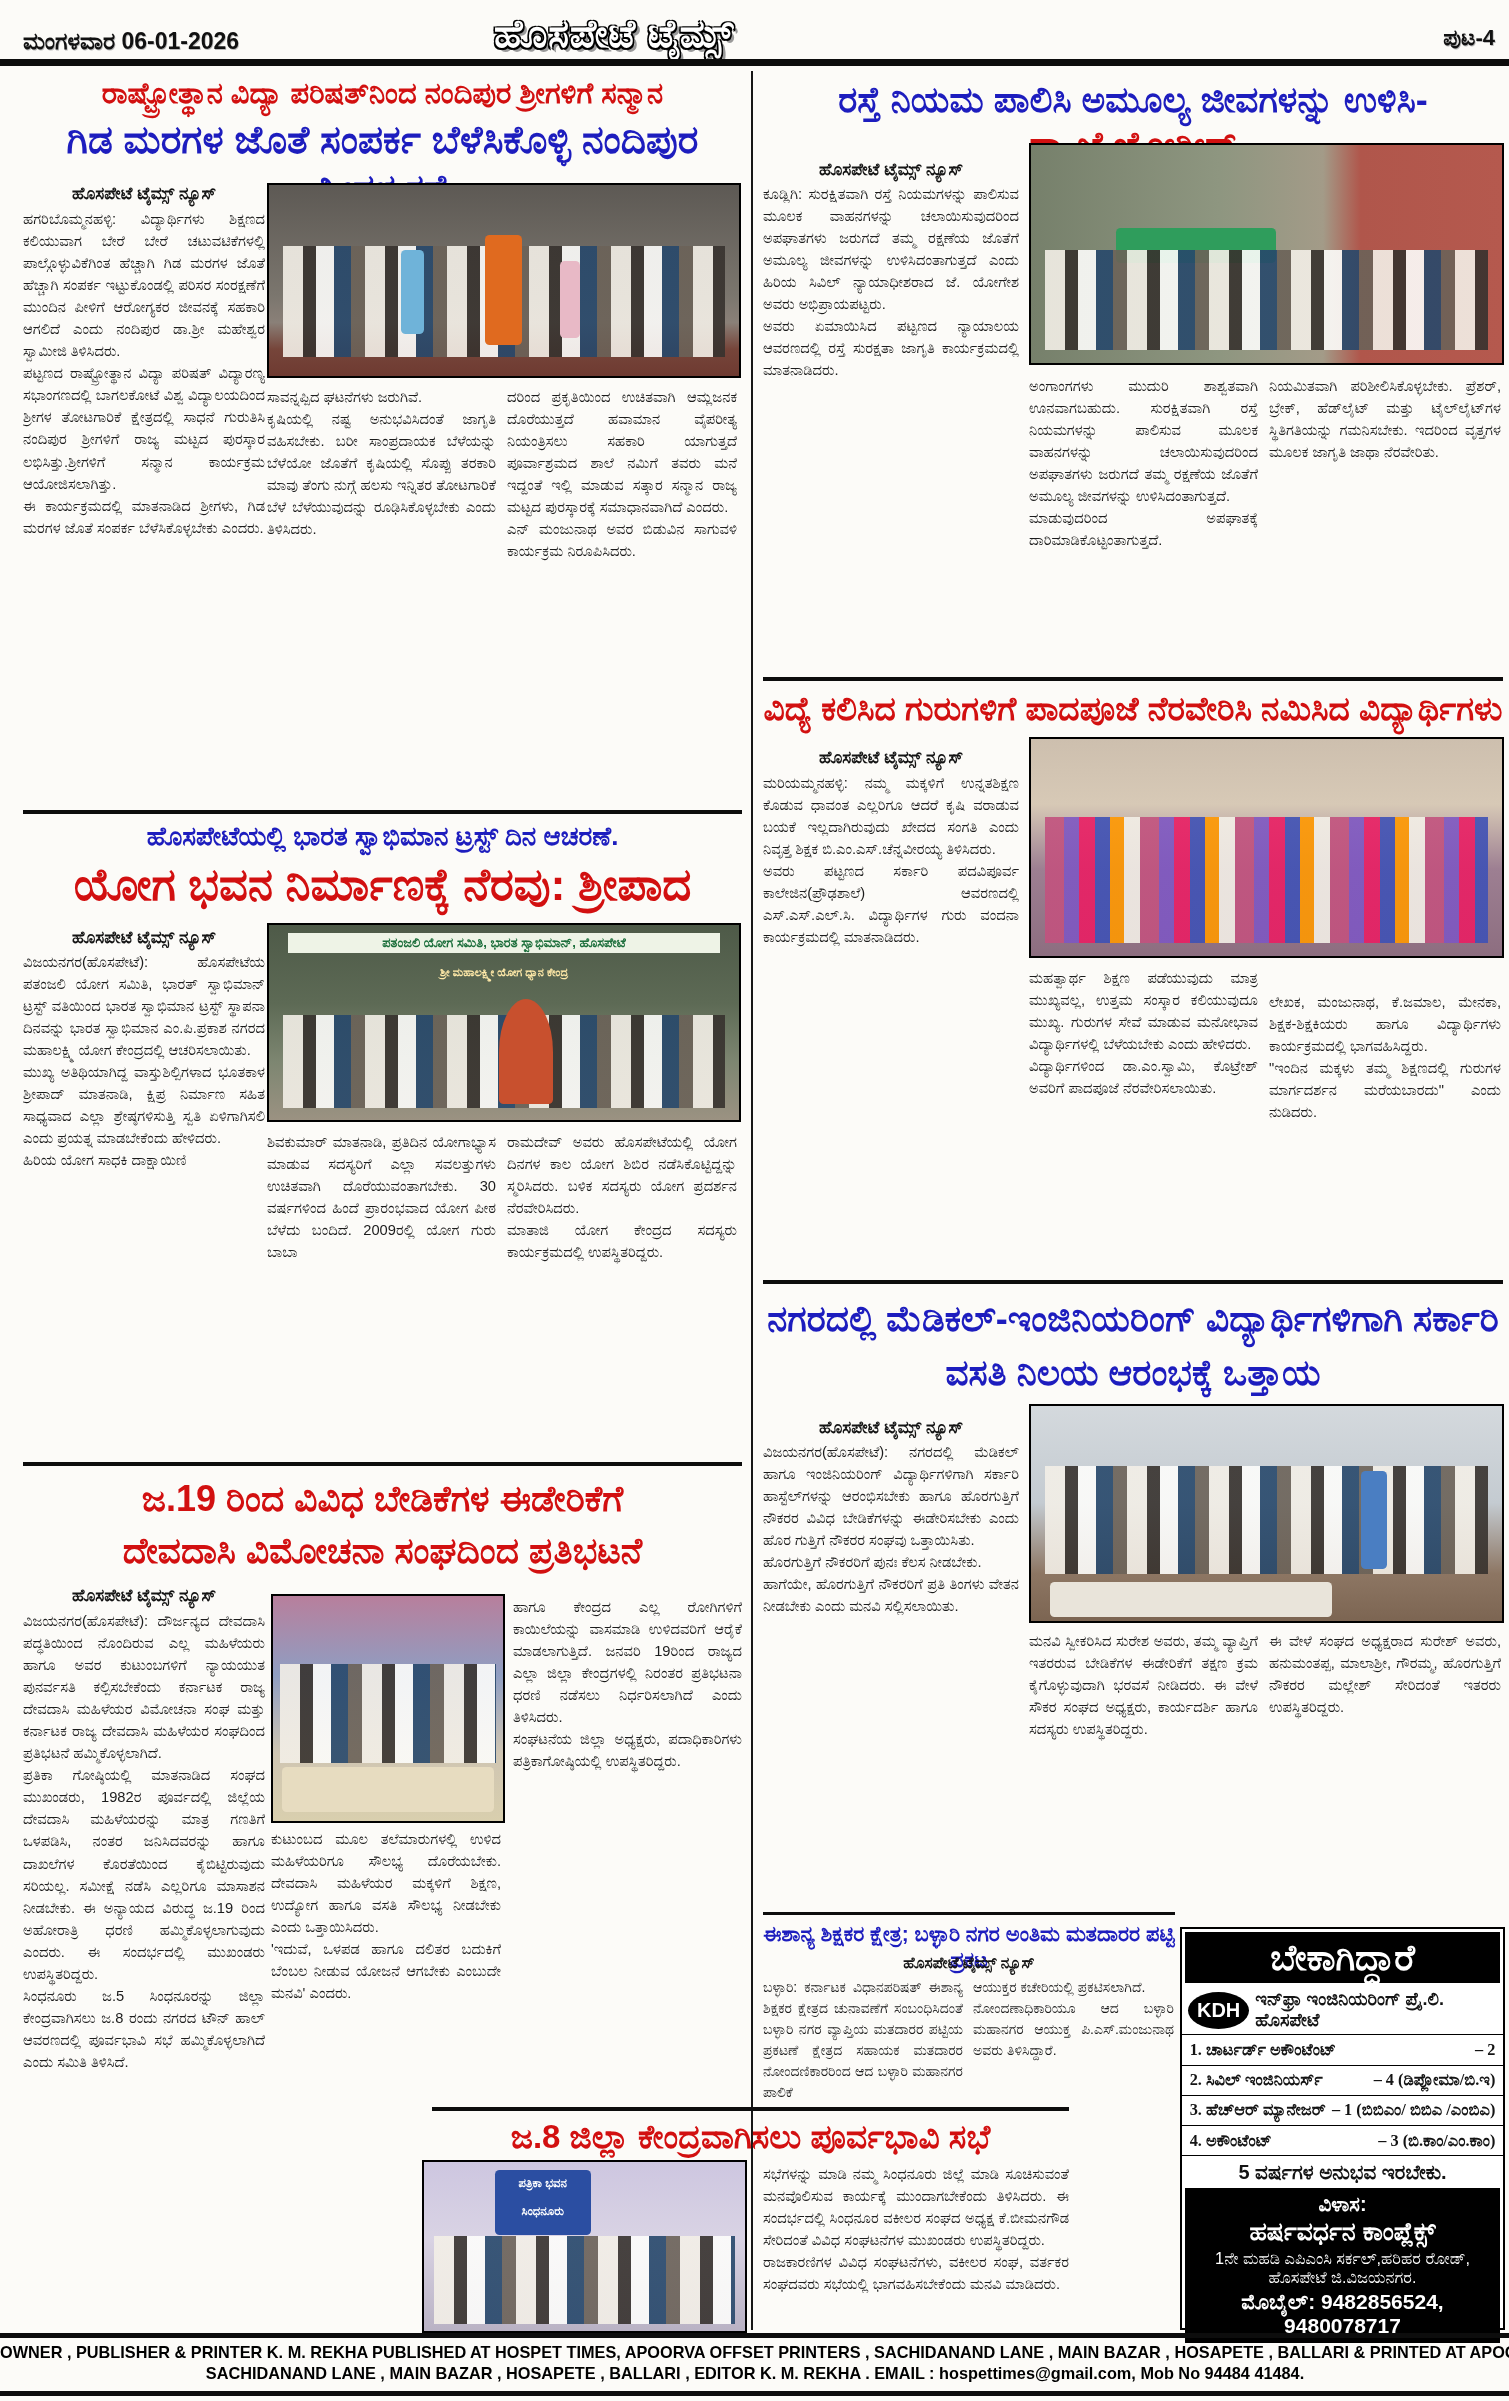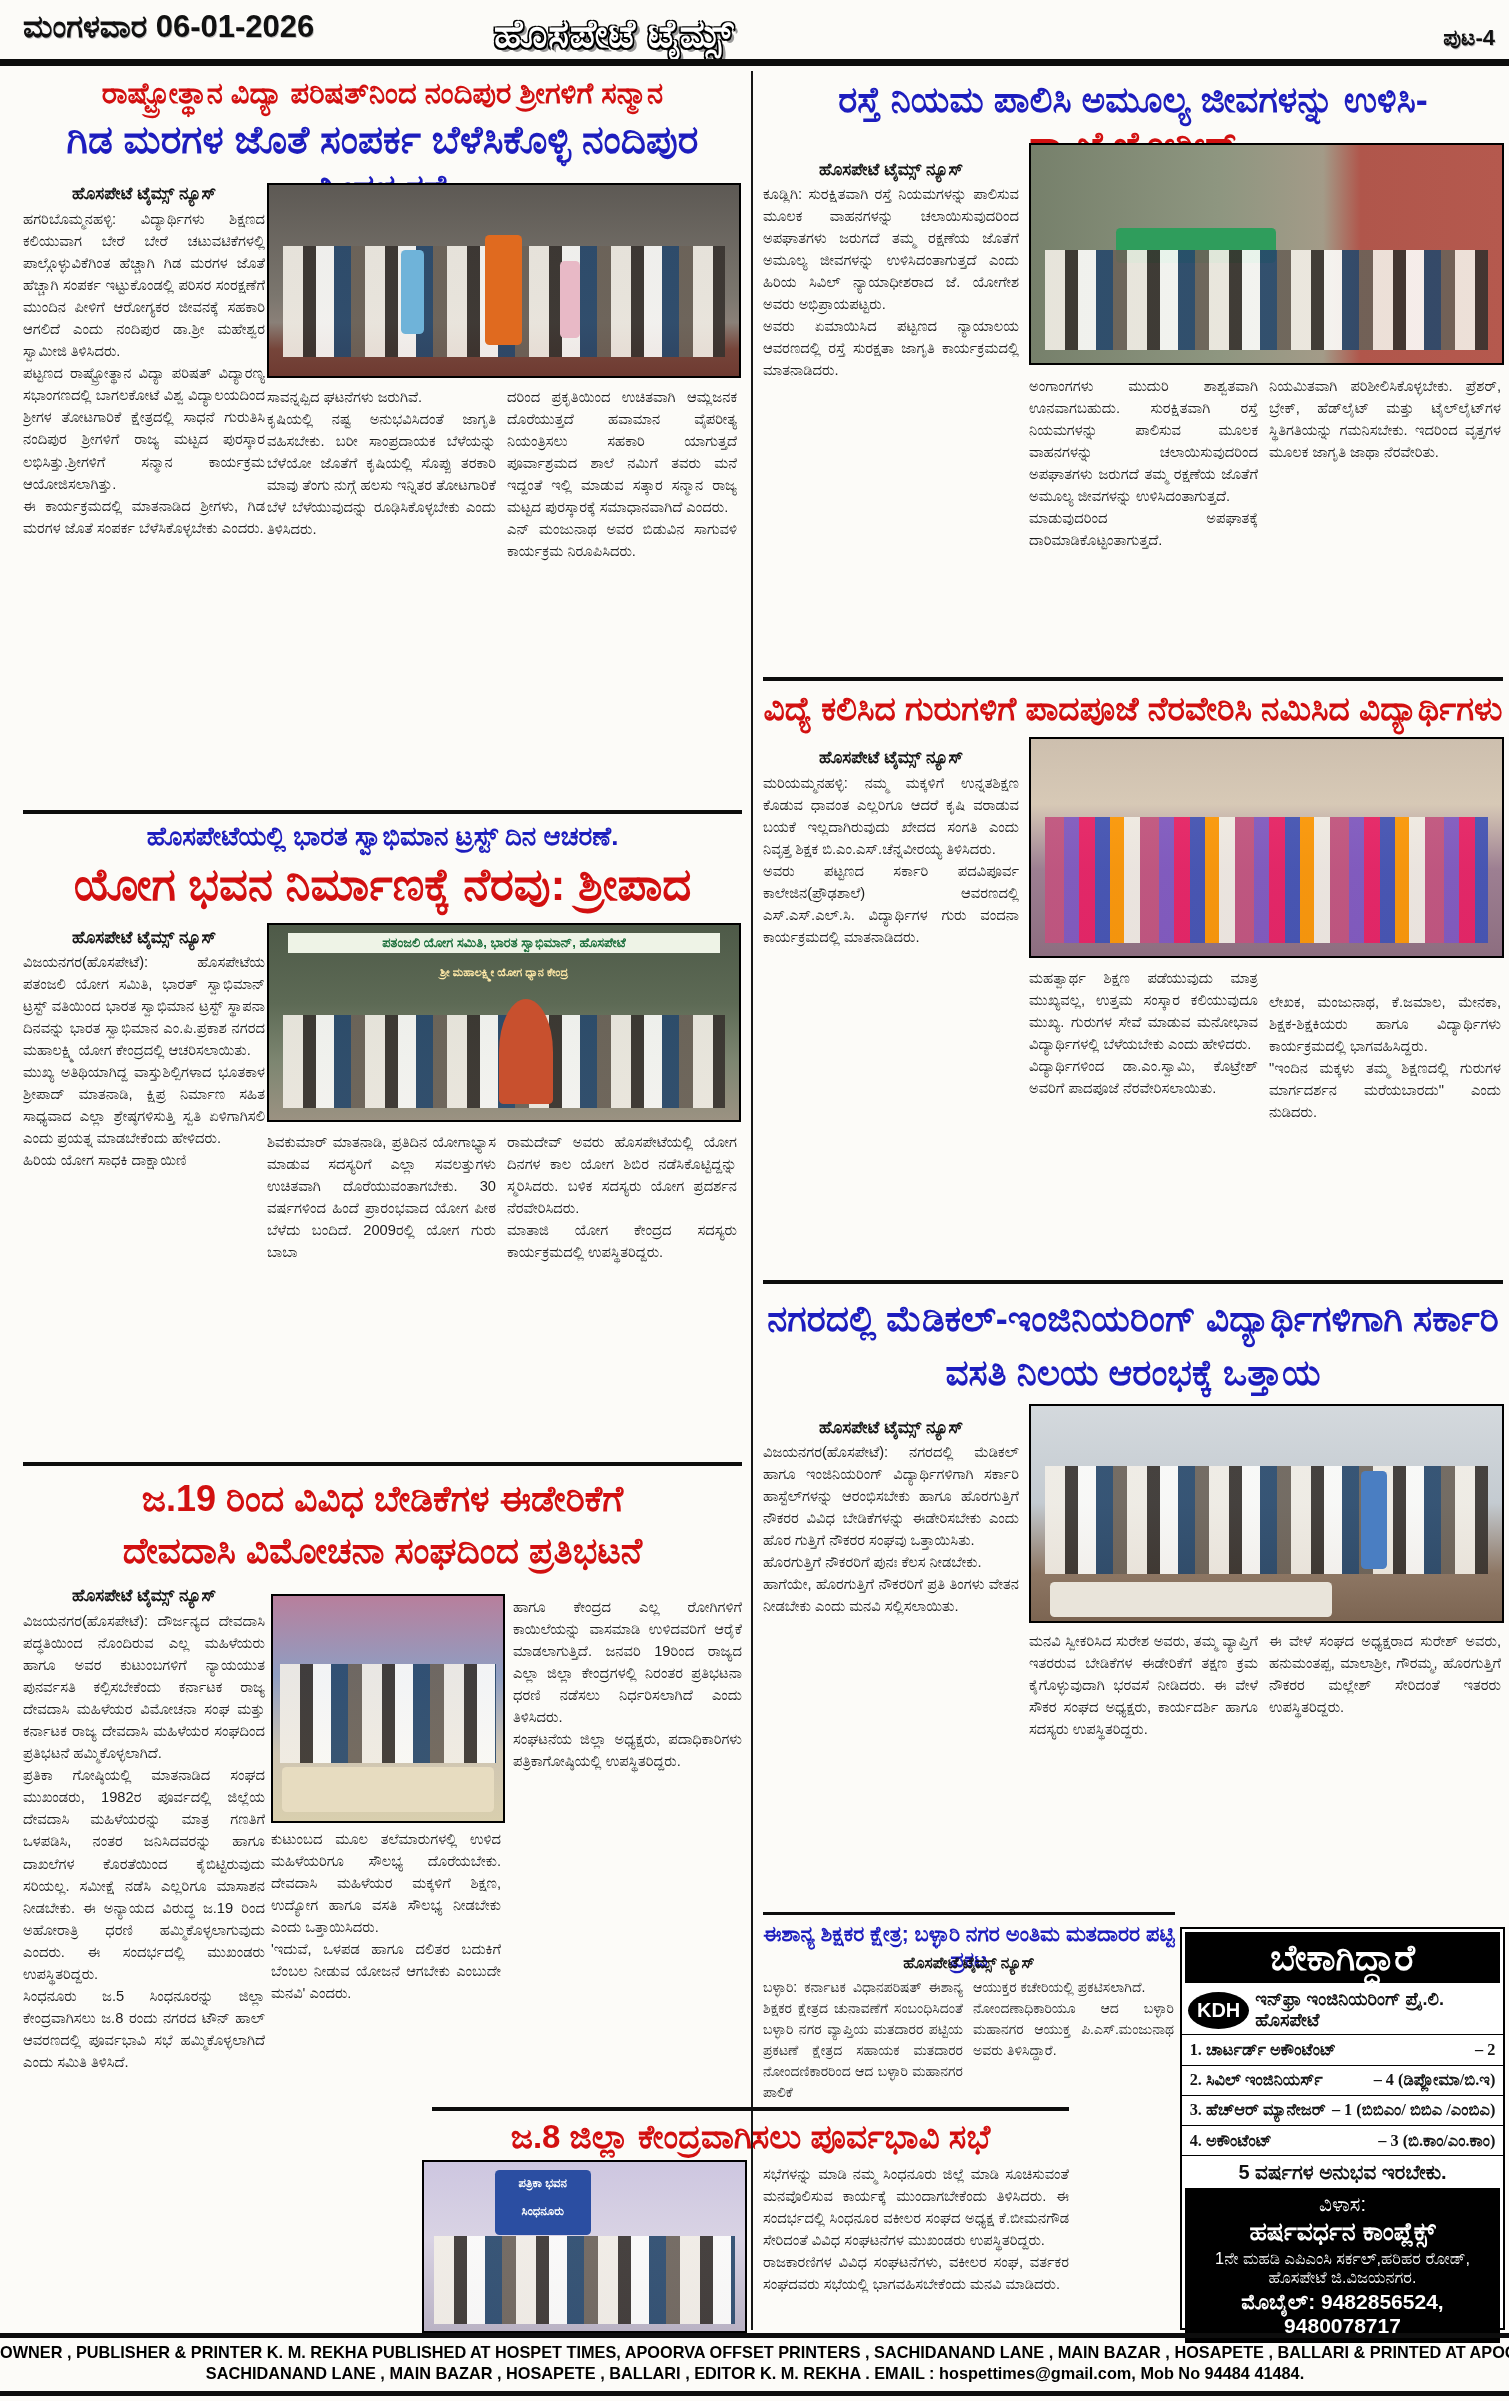--- a/index.html
+++ b/index.html
@@ -32,21 +32,21 @@
   .kdh{display:inline-flex;align-items:center;justify-content:center;background:#000;color:#fff;
        border-radius:50%;width:65px;height:37px;font-weight:bold;font-size:20px;}
   .addr{background:#000;color:#fff;text-align:center;}
   .footer-line{text-align:center;font-weight:bold;font-size:16.3px;color:#000;white-space:nowrap;}
 </style>
 </head>
 <body>
 
 <div id="page">
 
-  <div class="abs pageinfo" style="left:23px;top:9px;font-size:31px;">ಮಂಗಳವಾರ 06-01-2026</div>
+  <div class="abs pageinfo" style="left:23px;top:28px;font-size:23px;">ಮಂಗಳವಾರ 06-01-2026</div>
   <div class="abs masthead" style="left:0;top:12.4px;width:1228px;text-align:center;font-size:39px;">ಹೊಸಪೇಟೆ ಟೈಮ್ಸ್</div>
   <div class="abs pageinfo" style="left:1387px;top:25px;width:108px;text-align:right;font-size:22px;">ಪುಟ-4</div>
   <div class="abs rule" style="left:0;top:59px;width:1510px;height:7px;"></div>
 
   <div class="abs" style="left:751px;top:71px;width:2.3px;height:2259px;background:#161616;"></div>
 
   <div class="abs kicker red" style="left:23px;top:77px;width:719px;font-size:29px;">ರಾಷ್ಟ್ರೋತ್ಥಾನ ವಿದ್ಯಾ ಪರಿಷತ್‌ನಿಂದ ನಂದಿಪುರ ಶ್ರೀಗಳಿಗೆ ಸನ್ಮಾನ</div>
   <div class="abs headline blue" style="left:23px;top:116px;width:719px;font-size:39px;">ಗಿಡ ಮರಗಳ ಜೊತೆ ಸಂಪರ್ಕ ಬೆಳೆಸಿಕೊಳ್ಳಿ ನಂದಿಪುರ ಶ್ರೀಗಳ ಕರೆ</div>
   <div class="abs byline" style="left:23px;top:184px;width:242px;">ಹೊಸಪೇಟೆ ಟೈಮ್ಸ್ ನ್ಯೂಸ್</div>
   <div class="abs body-col" style="left:23px;top:208px;width:242px;height:598px;">ಹಗರಿಬೊಮ್ಮನಹಳ್ಳಿ: ವಿದ್ಯಾರ್ಥಿಗಳು ಶಿಕ್ಷಣದ ಕಲಿಯುವಾಗ ಬೇರೆ ಬೇರೆ ಚಟುವಟಿಕೆಗಳಲ್ಲಿ ಪಾಲ್ಗೊಳ್ಳುವಿಕೆಗಿಂತ ಹೆಚ್ಚಾಗಿ ಗಿಡ ಮರಗಳ ಜೊತೆ ಹೆಚ್ಚಾಗಿ ಸಂಪರ್ಕ ಇಟ್ಟುಕೊಂಡಲ್ಲಿ ಪರಿಸರ ಸಂರಕ್ಷಣೆಗೆ ಮುಂದಿನ ಪೀಳಿಗೆ ಆರೋಗ್ಯಕರ ಜೀವನಕ್ಕೆ ಸಹಕಾರಿ ಆಗಲಿದೆ ಎಂದು ನಂದಿಪುರ ಡಾ.ಶ್ರೀ ಮಹೇಶ್ವರ ಸ್ವಾಮೀಜಿ ತಿಳಿಸಿದರು.
@@ -181,21 +181,21 @@
     <div class="crow">
       <span class="lbl">3.  ಹೆಚ್‌ಆರ್ ಮ್ಯಾನೇಜರ್</span>
       <span class="val">–  1 (ಬಿಬಿಎಂ/ ಬಿಬಿಎ /ಎಂಬಿಎ)</span>
     </div>
     <div class="crow">
       <span class="lbl">4.  ಅಕೌಂಟೆಂಟ್</span>
       <span class="val">–  3 (ಬಿ.ಕಾಂ/ಎಂ.ಕಾಂ)</span>
     </div>
     <div style="font-weight:bold;font-size:20px;text-align:center;padding:4.6px 0;">5 ವರ್ಷಗಳ ಅನುಭವ ಇರಬೇಕು.</div>
     <div class="addr" style="margin:0 3.1px 3.1px 3.1px;padding:4.6px 3.1px;">
-      <div style="font-size:20px;font-weight:normal;">ವಿಳಾಸ:</div>
+      <div style="font-size:20px;font-weight:bold;">ವಿಳಾಸ:</div>
       <div style="font-size:25px;font-weight:bold;margin:1.5px 0;">ಹರ್ಷವರ್ಧನ ಕಾಂಪ್ಲೆಕ್ಸ್</div>
       <div style="font-size:16.3px;">1ನೇ ಮಹಡಿ ಎಪಿಎಂಸಿ ಸರ್ಕಲ್,ಹರಿಹರ ರೋಡ್,</div>
       <div style="font-size:16.3px;">ಹೊಸಪೇಟೆ ಜಿ.ವಿಜಯನಗರ.</div>
       <div style="font-size:21px;font-weight:bold;margin-top:3.1px;">ಮೊಬೈಲ್: 9482856524,  9480078717</div>
     </div>
   </div>
 
   <div class="abs rule" style="left:0;top:2333px;width:1510px;height:4.6px;"></div>
   <div class="abs footer-line" style="left:0;top:2343px;width:1510px;">OWNER , PUBLISHER &amp; PRINTER K. M. REKHA PUBLISHED AT HOSPET TIMES,   APOORVA OFFSET PRINTERS , SACHIDANAND LANE , MAIN BAZAR , HOSAPETE ,   BALLARI &amp; PRINTED AT APOORVA OFFSET PRINTERS ,</div>
   <div class="abs footer-line" style="left:0;top:2364px;width:1510px;">SACHIDANAND LANE , MAIN BAZAR , HOSAPETE , BALLARI , EDITOR  K. M. REKHA .    EMAIL : hospettimes@gmail.com,  Mob No 94484 41484.</div>

